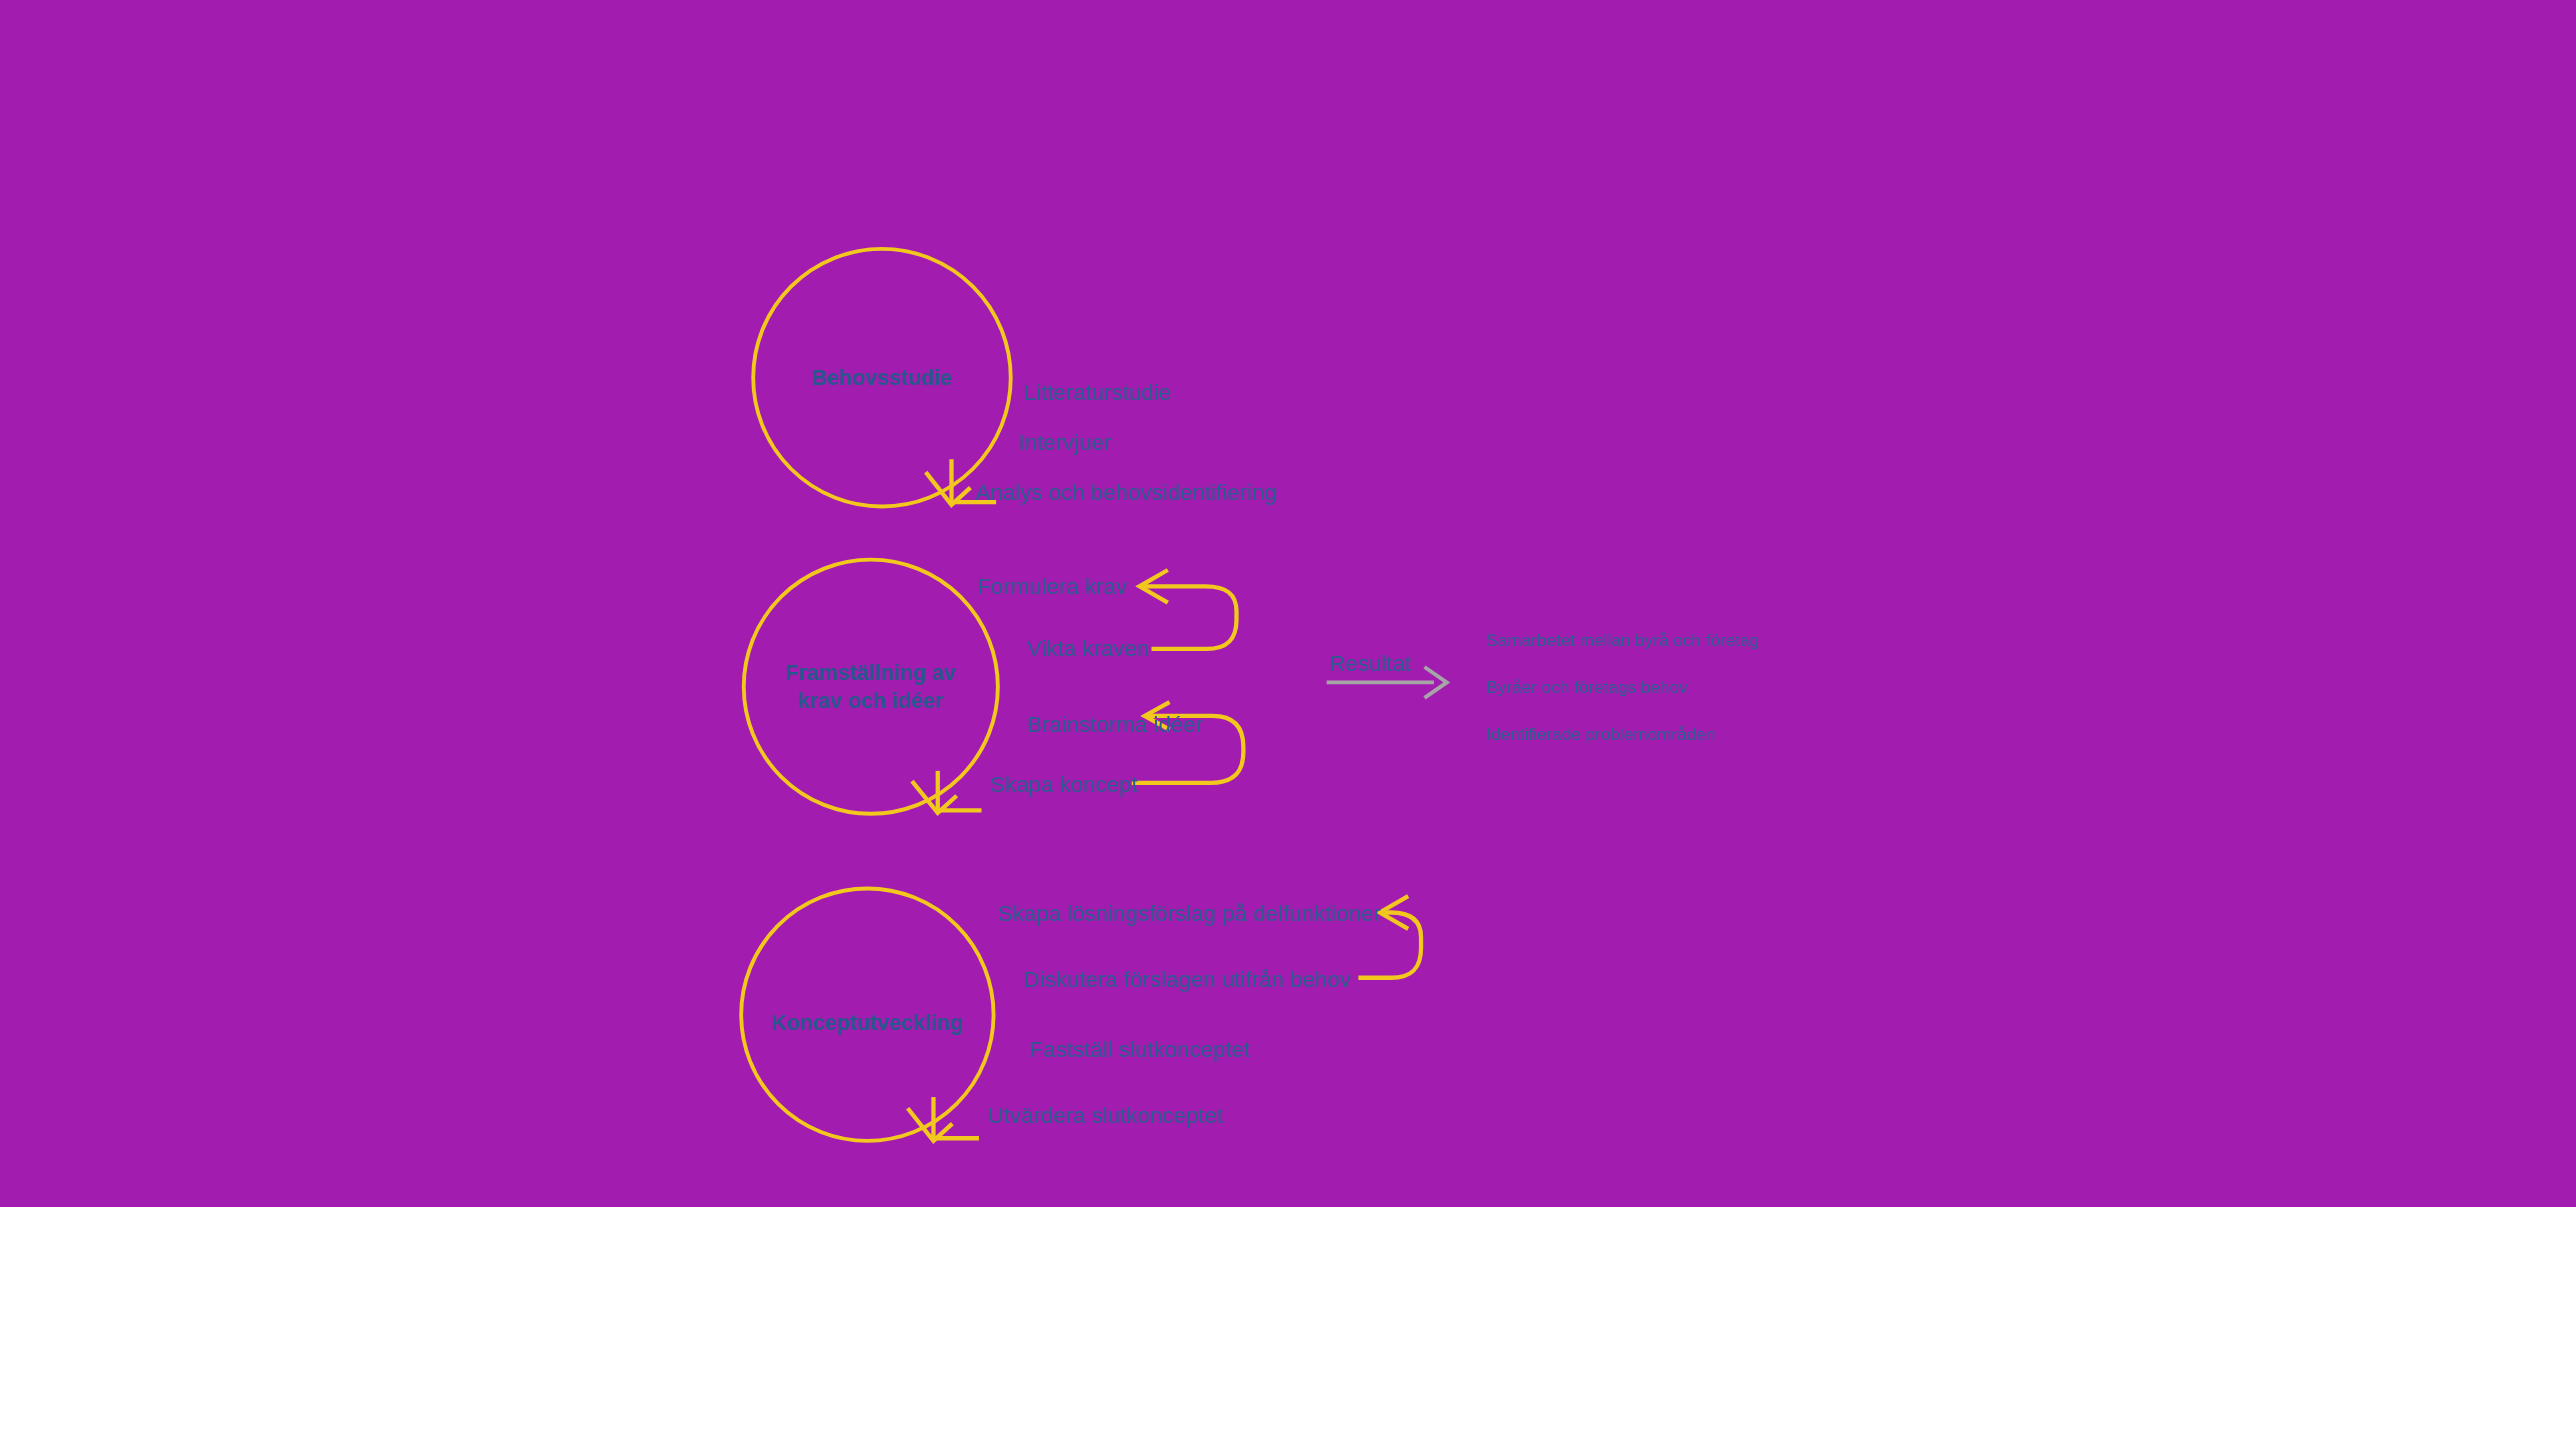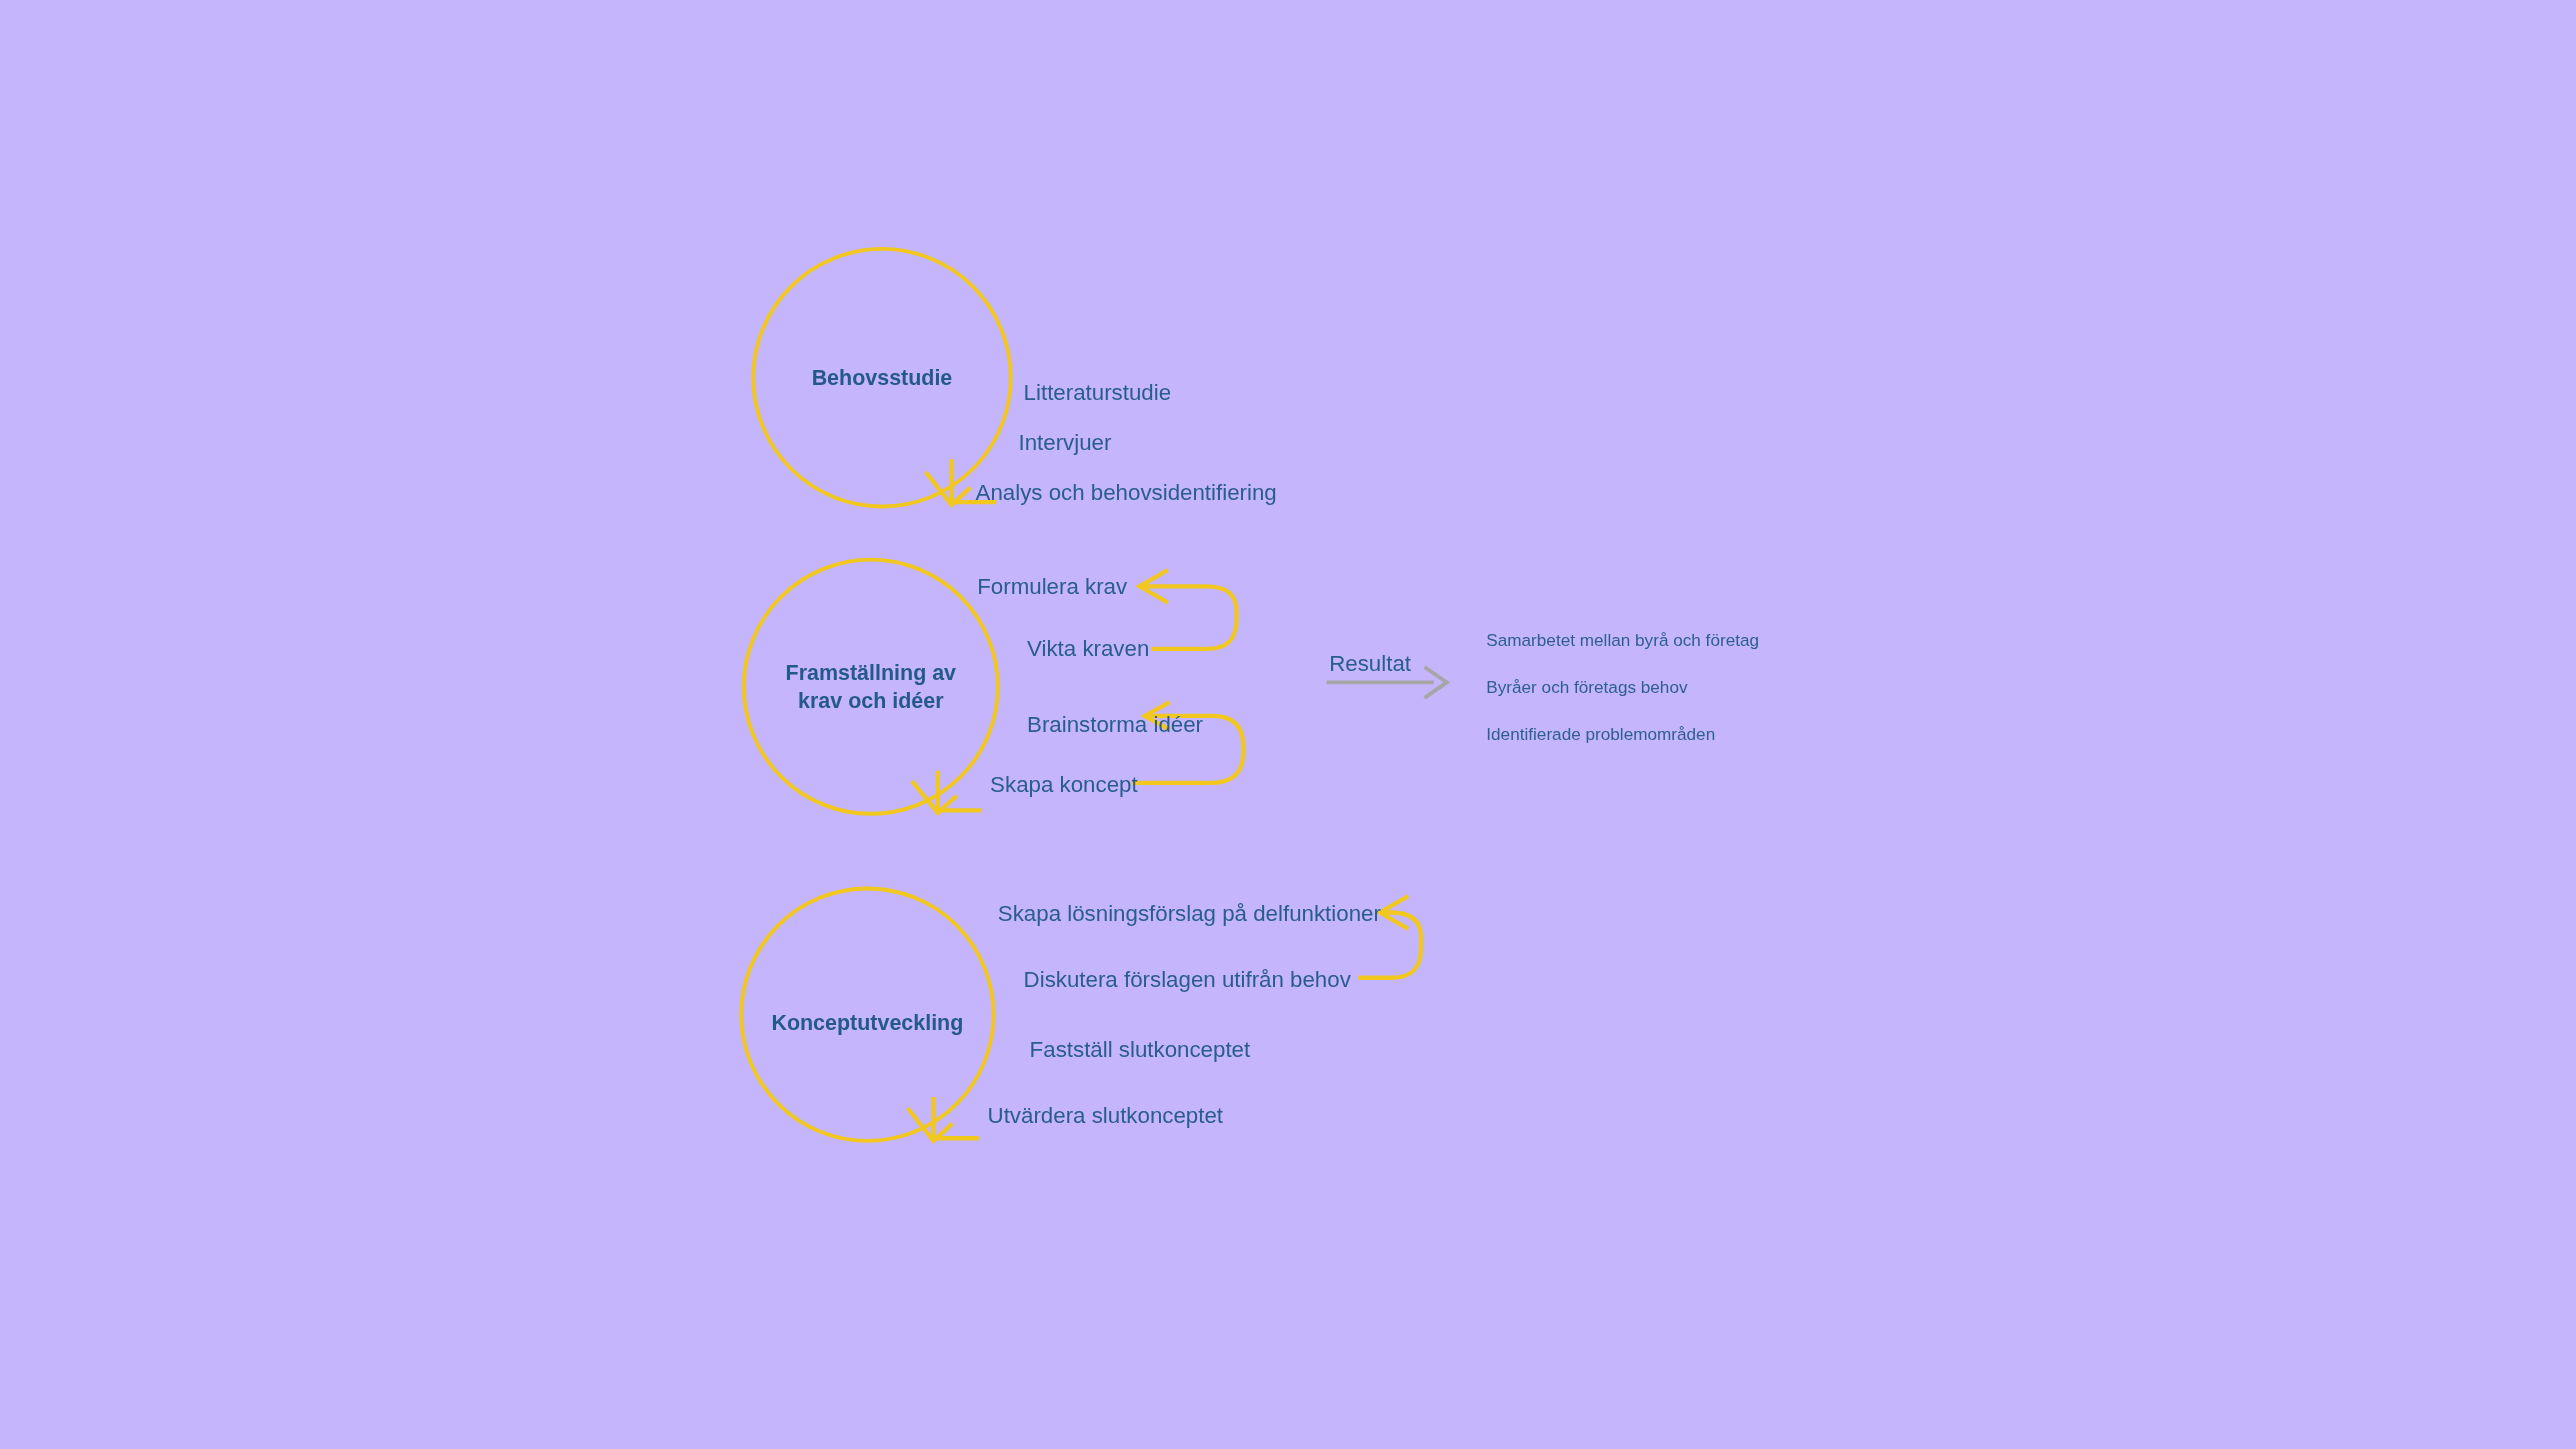--- a/index.html
+++ b/index.html
@@ -10,22 +10,22 @@
   }
   body {
     width: 2576px;
     height: 1449px;
     font-family: "Liberation Sans", sans-serif;
     overflow: hidden;
   }
   #canvas {
     position: relative;
     width: 2576px;
-    height: 1449px;
-    background: #c4b5fd;
+    height: 1207px;
+    background: #a21caf;
   }
   #diagram-svg {
     position: absolute;
     left: 0;
     top: 0;
     width: 2576px;
     height: 1449px;
   }
   .phase-title {
     font-weight: bold;

